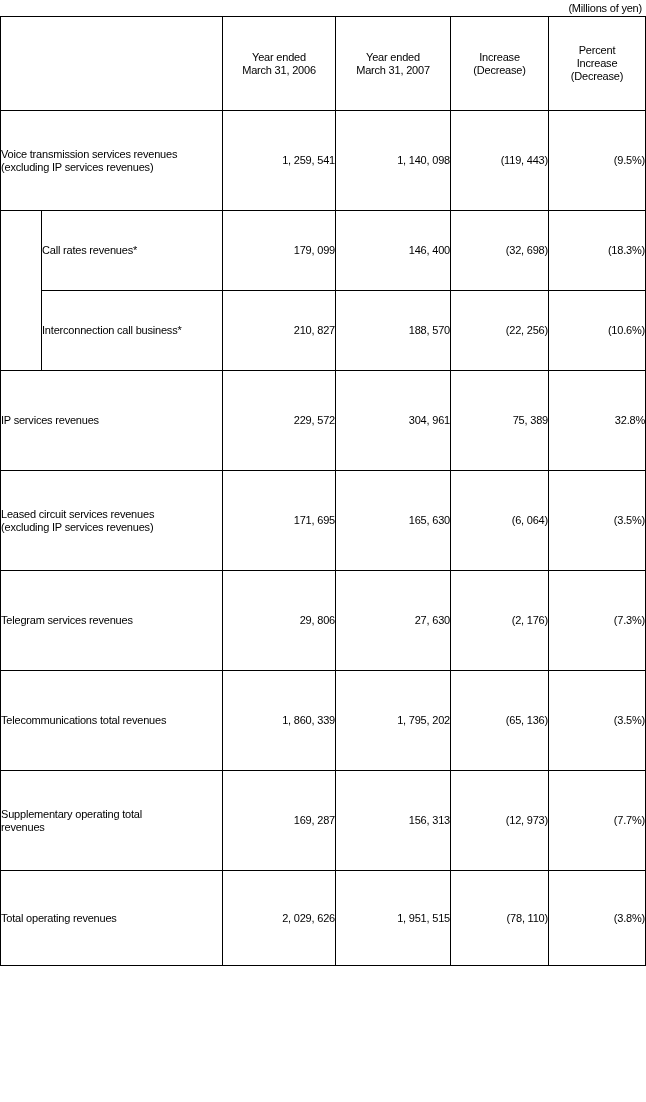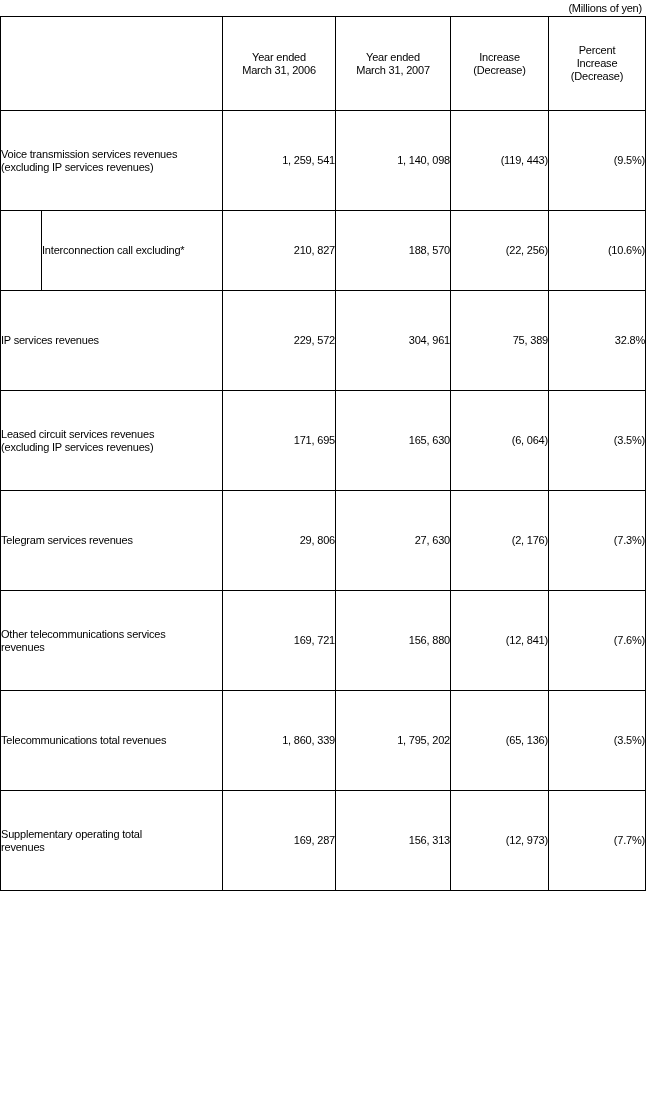--- a/index.html
+++ b/index.html
@@ -151,25 +151,35 @@
           <span>Voice transmission services revenues</span><br>
           <span>(excluding IP services revenues)</span>
         </td>
         <td class="num">1, 259, 541</td>
         <td class="num col-emph-l col-emph-r">1, 140, 098</td>
         <td class="num">(119, 443)</td>
         <td class="num-pct">(9.5%)</td>
       </tr>
 
 
-
       <tr class="r-sub">
         <td style="border:none; border-left:1px solid #000;"></td>
         <td class="lbl-sub">
-          <span>Interconnection call excluding*</span>
+          <span>Call rates revenues*</span>
+        </td>
+        <td class="num">179, 099</td>
+        <td class="num col-emph-l col-emph-r">146, 400</td>
+        <td class="num">(32, 698)</td>
+        <td class="num-pct">(18.3%)</td>
+      </tr>
+
+      <tr class="r-sub">
+        <td style="border:none; border-left:1px solid #000;"></td>
+        <td class="lbl-sub">
+          <span>Interconnection call business*</span>
         </td>
         <td class="num">210, 827</td>
         <td class="num col-emph-l col-emph-r">188, 570</td>
         <td class="num">(22, 256)</td>
         <td class="num-pct">(10.6%)</td>
       </tr>
 
       <tr class="r-main">
         <td class="lbl" colspan="2">
           <span>IP services revenues</span>
@@ -194,30 +204,20 @@
       <tr class="r-main">
         <td class="lbl" colspan="2">
           <span>Telegram services revenues</span>
         </td>
         <td class="num">29, 806</td>
         <td class="num col-emph-l col-emph-r">27, 630</td>
         <td class="num">(2, 176)</td>
         <td class="num-pct">(7.3%)</td>
       </tr>
 
-      <tr class="r-main">
-        <td class="lbl" colspan="2">
-          <span>Other telecommunications services</span><br>
-          <span>revenues</span>
-        </td>
-        <td class="num">169, 721</td>
-        <td class="num col-emph-l col-emph-r">156, 880</td>
-        <td class="num">(12, 841)</td>
-        <td class="num-pct">(7.6%)</td>
-      </tr>
 
       <tr class="r-main">
         <td class="lbl" colspan="2">
           <span>Telecommunications total revenues</span>
         </td>
         <td class="num">1, 860, 339</td>
         <td class="num col-emph-l col-emph-r">1, 795, 202</td>
         <td class="num">(65, 136)</td>
         <td class="num-pct">(3.5%)</td>
       </tr>
@@ -226,16 +226,25 @@
         <td class="lbl dbl-top" colspan="2">
           <span>Supplementary operating total</span><br>
           <span>revenues</span>
         </td>
         <td class="num dbl-top">169, 287</td>
         <td class="num dbl-top col-emph-l col-emph-r">156, 313</td>
         <td class="num dbl-top">(12, 973)</td>
         <td class="num-pct dbl-top">(7.7%)</td>
       </tr>
 
+      <tr class="r-tall">
+        <td class="lbl-indented dbl-top" colspan="2">
+          <span>Total operating revenues</span>
+        </td>
+        <td class="num dbl-top">2, 029, 626</td>
+        <td class="num dbl-top col-emph-l col-emph-r">1, 951, 515</td>
+        <td class="num dbl-top">(78, 110)</td>
+        <td class="num-pct dbl-top">(3.8%)</td>
+      </tr>
 
     </tbody>
   </table>
 </div>
 
 </body></html>

